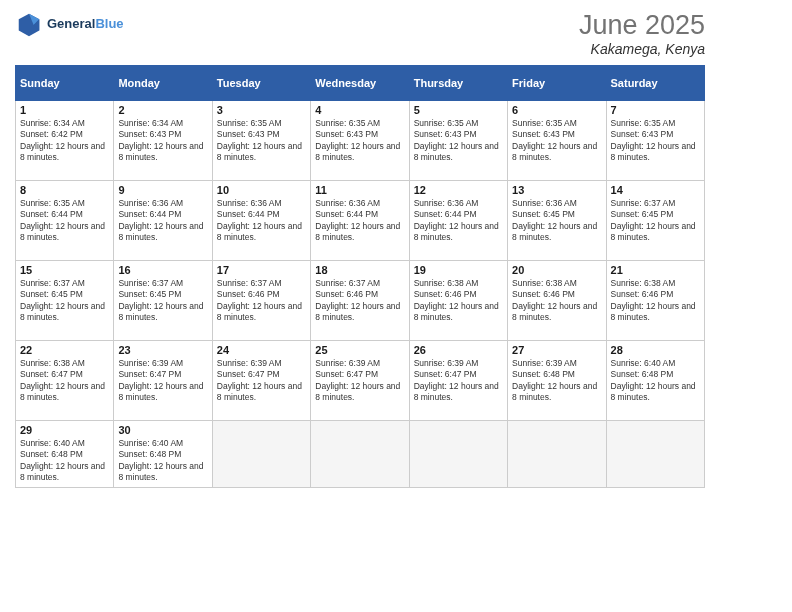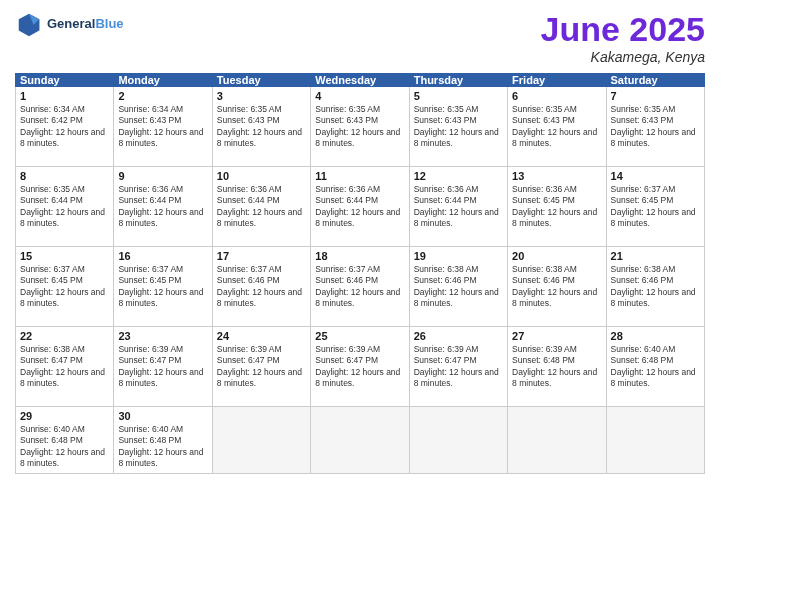--- a/index.html
+++ b/index.html
@@ -37,39 +37,39 @@
       color: #4a90d9;
     }
     .logo-icon {
       width: 28px;
       height: 28px;
     }
     .title-block {
       text-align: right;
     }
     .title-block .month-year {
-      font-size: 34px;
-      font-weight: bold;
-      color: #6d28d9;
+      font-size: 27px;
+      font-weight: normal;
+      color: #737373;
     }
     .title-block .location {
       font-size: 14px;
       color: #333;
       font-style: italic;
     }
     .calendar {
       width: 100%;
       border-collapse: collapse;
     }
     .calendar th {
       background: #2e5ea6;
       color: #fff;
       font-size: 11px;
       font-weight: bold;
-      padding: 0 4px;
+      padding: 11px 4px;
       text-align: left;
       border: 1px solid #2e5ea6;
     }
     .calendar td {
       vertical-align: top;
       border: 1px solid #ccc;
       padding: 3px 4px;
       width: calc(100% / 7);
       height: 80px;
       background: #fff;

